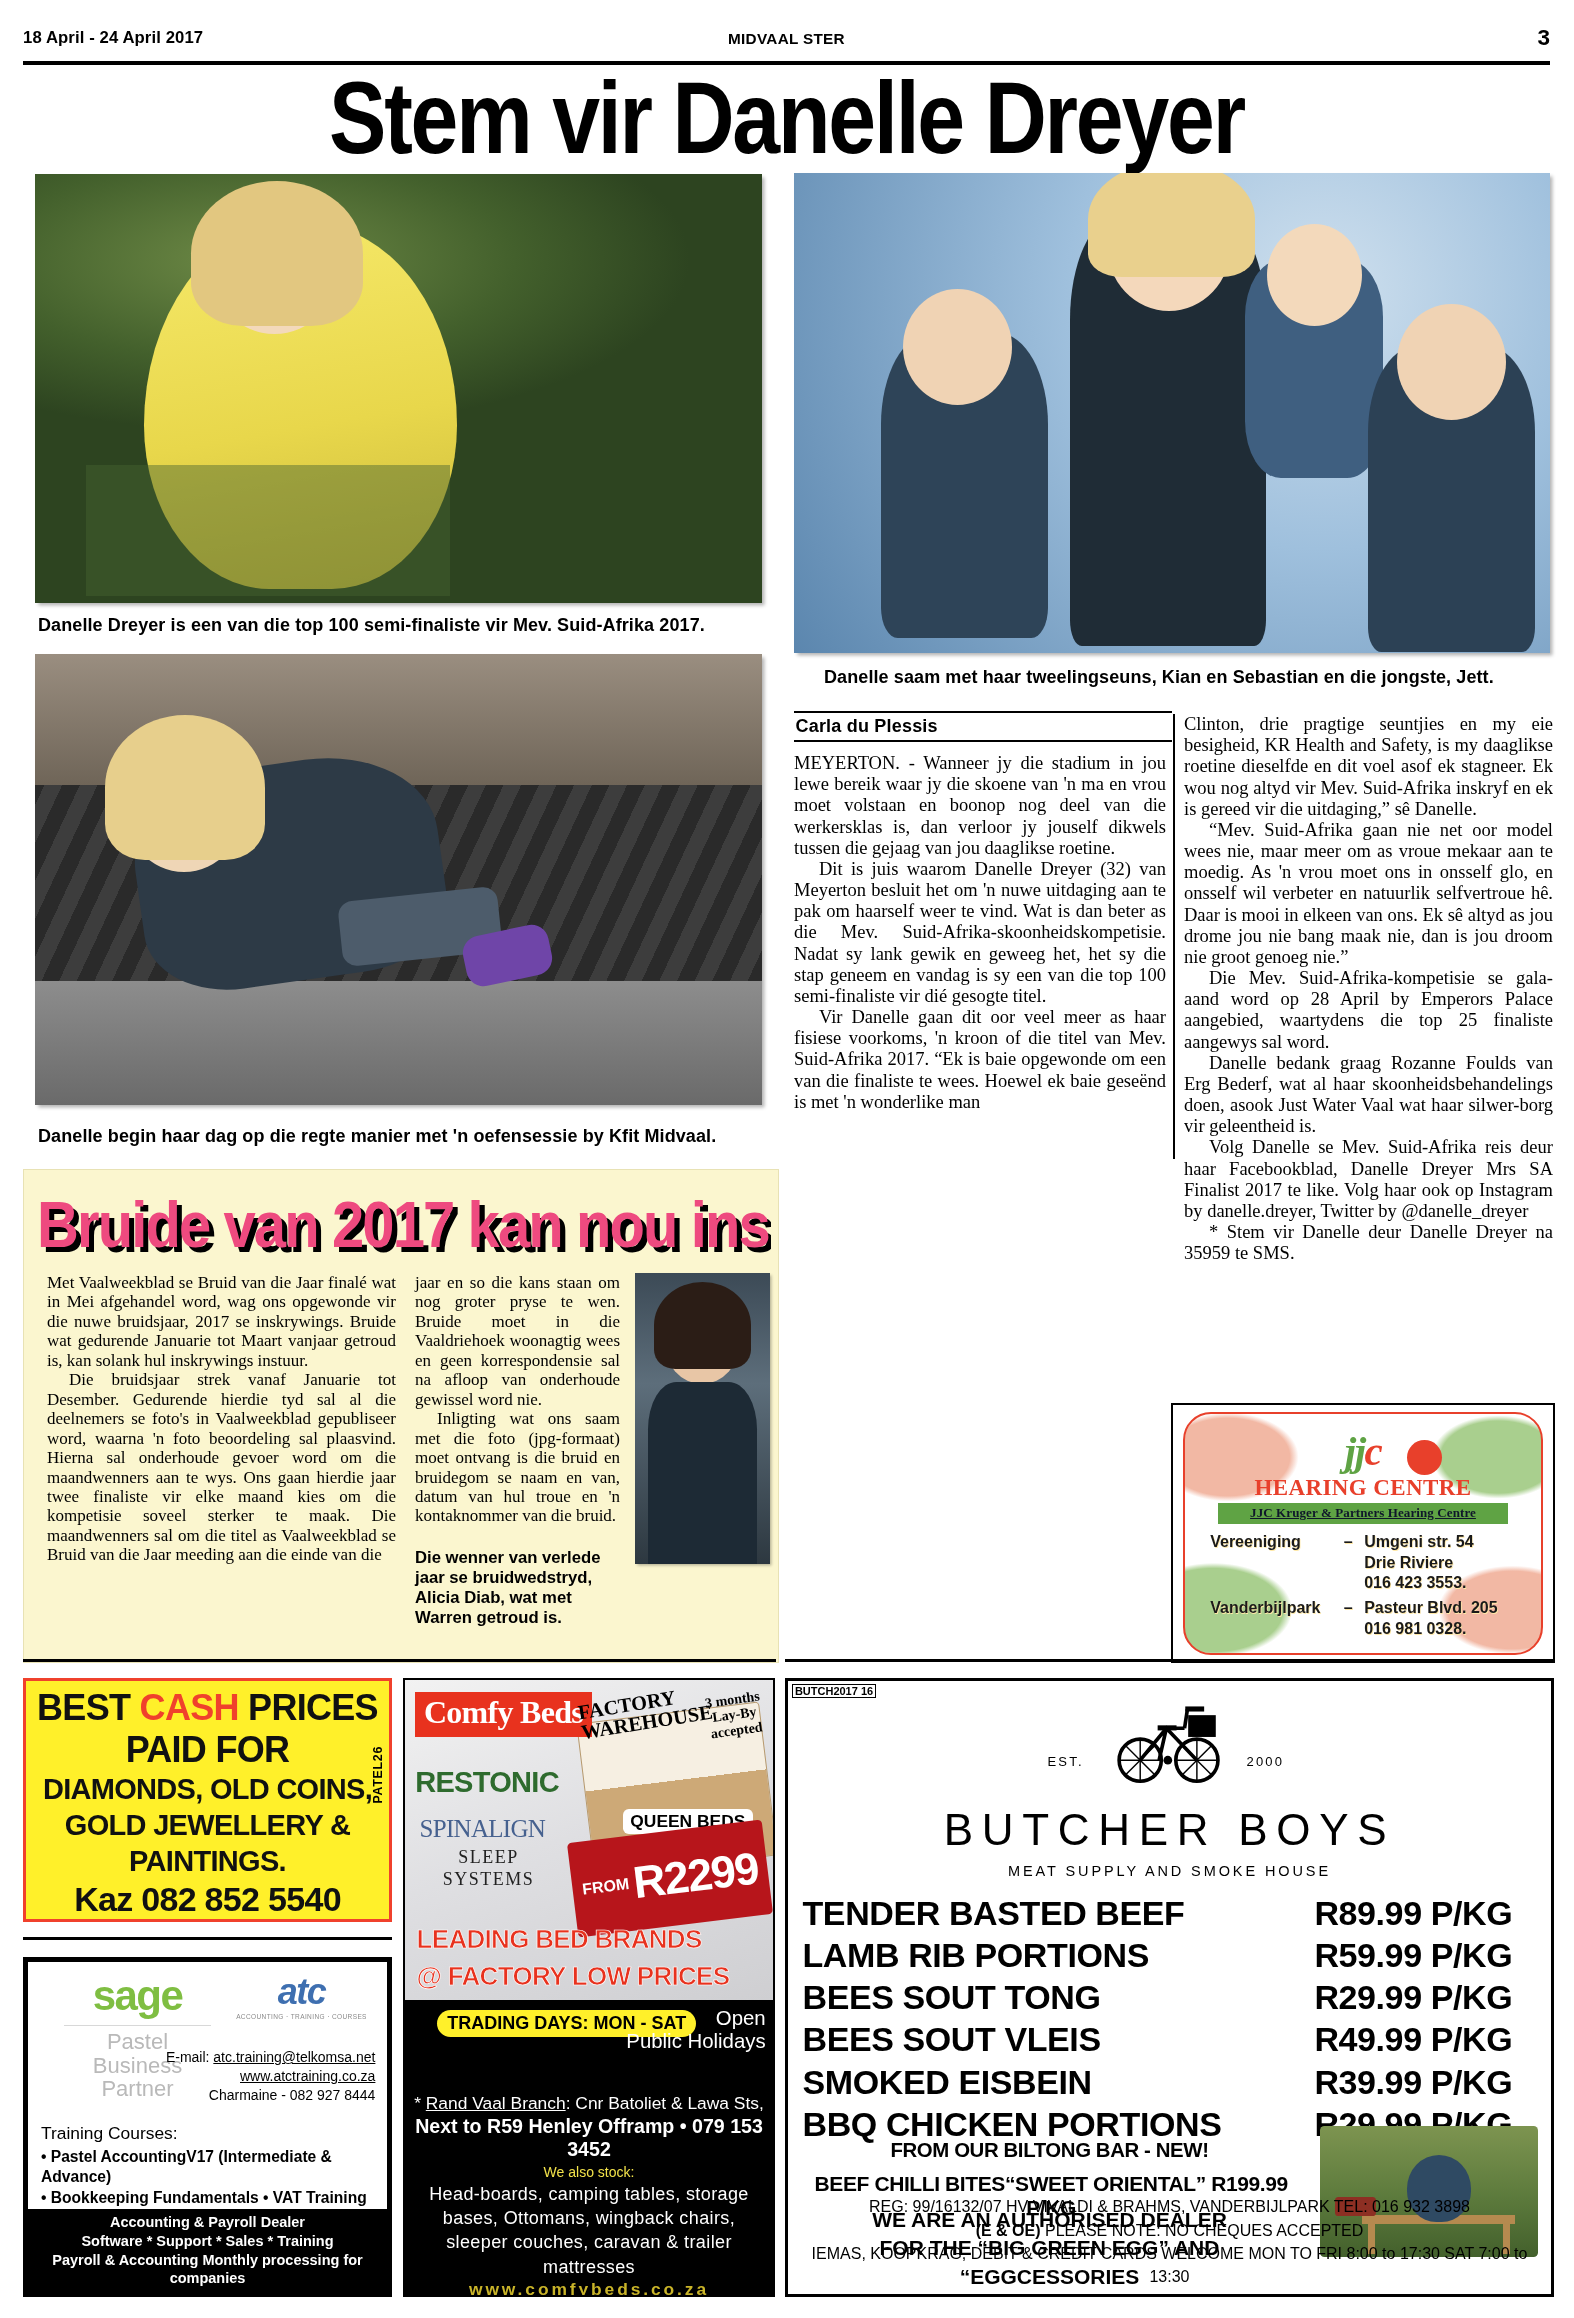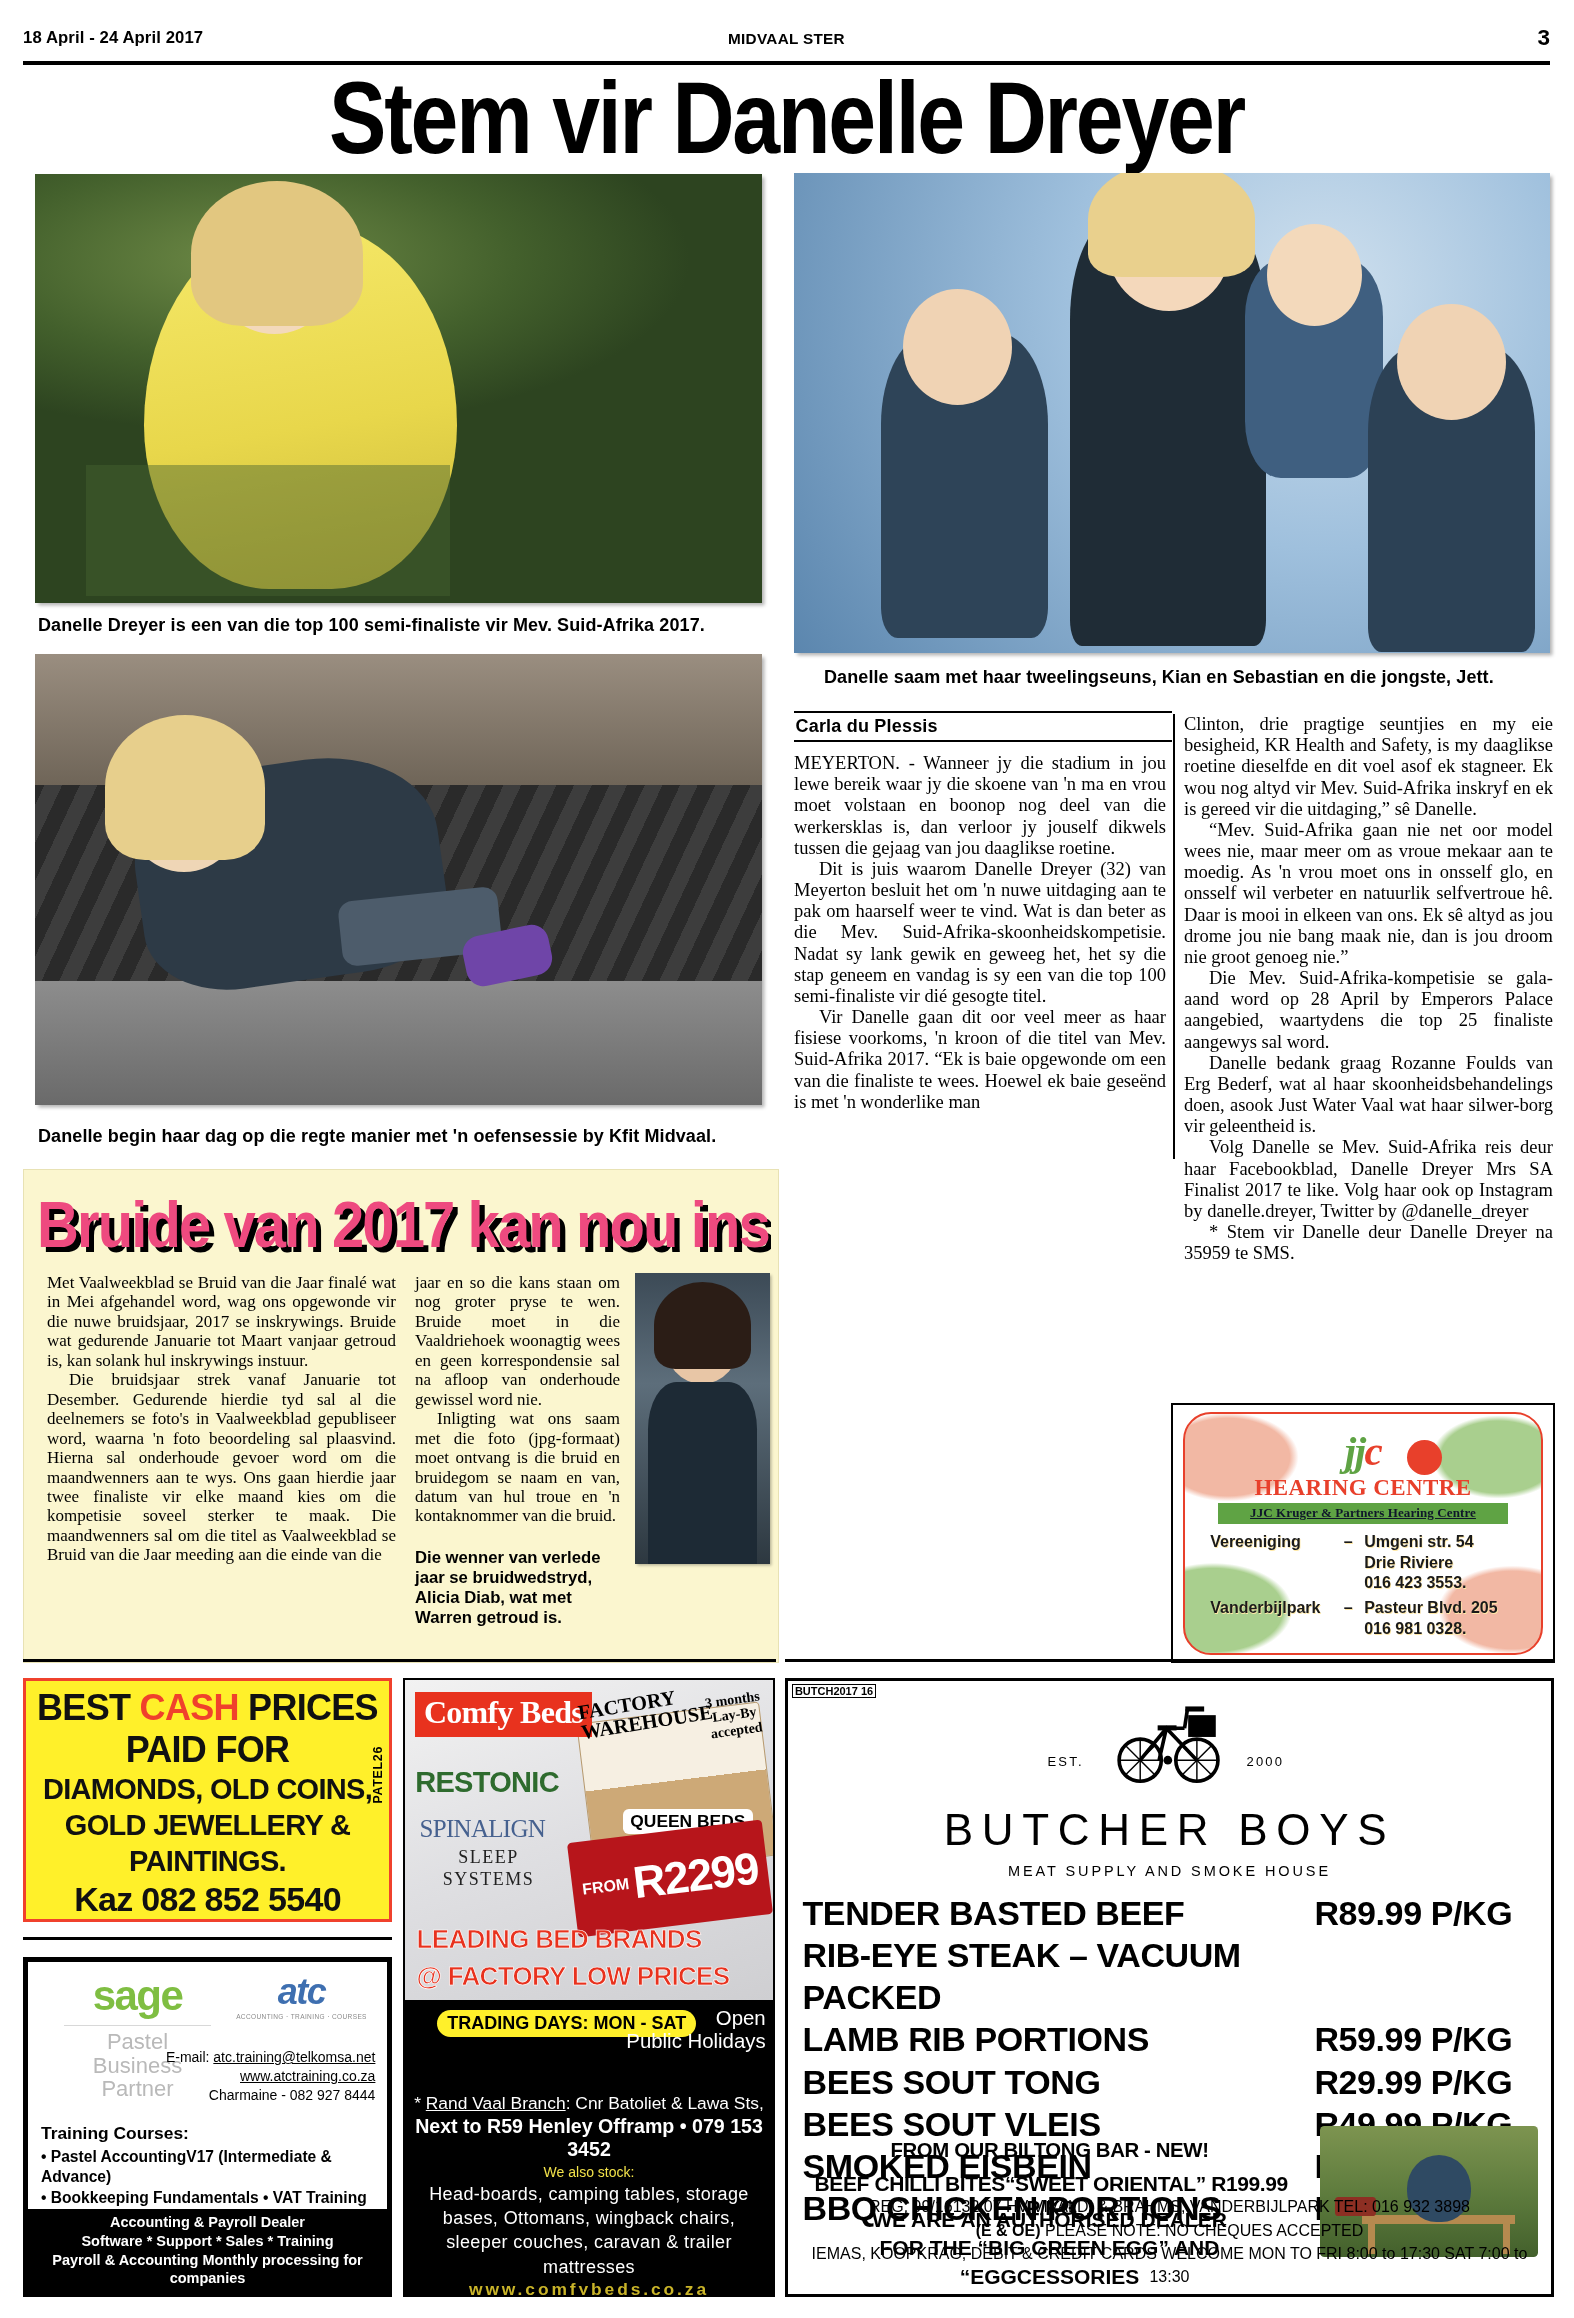--- a/index.html
+++ b/index.html
@@ -113,21 +113,21 @@
   .sage-logo{position:absolute;left:26px;top:10.2px;width:167px;text-align:center;}
   .sage-word{font-weight:bold;font-size:42px;color:#7FBE42;letter-spacing:-1.5px;font-family:"Liberation Sans",sans-serif;}
   .sage-div{height:1.5px;background:#d8d8d8;margin:4.4px 10.2px;}
   .sage-pastel{font-size:22px;color:#b9b9b9;line-height:1.05;}
   .atc{position:absolute;right:13px;top:8.7px;width:145px;text-align:center;}
   .atc-word{font-weight:bold;font-style:italic;font-size:36px;color:#3E6FB0;letter-spacing:-1.5px;}
   .atc-tag{font-size:6.5px;color:#8a8a8a;letter-spacing:0.4px;}
   .atc-lines{position:absolute;right:11.6px;top:86px;width:211px;text-align:right;font-size:14px;line-height:1.35;}
   .atc-lines .u{text-decoration:underline;}
   .sage-courses{position:absolute;left:13px;top:161px;right:10.2px;}
-  .sage-courses h4{margin:0 0 2.9px 0;font-size:17.4px;font-weight:bold;}
+  .sage-courses h4{margin:0 0 2.9px 0;font-size:17.4px;font-weight:normal;}
   .sage-courses div{font-size:15.6px;font-weight:bold;line-height:1.32;}
   .sage-foot{position:absolute;left:-0.7px;right:-0.7px;bottom:-0.7px;background:#000;color:#fff;text-align:center;
        font-size:14.5px;font-weight:bold;line-height:1.3;padding:4.4px 2.9px;}
 
   .comfy{left:403px;top:1678px;width:372px;height:619px;background:#fff;border:2.9px solid #000;overflow:hidden;}
   .comfy-photo{position:absolute;left:0;right:0;top:0;height:407px;
       background:linear-gradient(160deg,#f2f2f2 0%,#dfdfe2 40%,#c9c9cc 100%);}
   .comfy-logo{position:absolute;left:10.2px;top:11.6px;background:#E8321E;color:#fff;font-weight:bold;
       font-size:32px;padding:2.9px 8.7px 5.8px;font-family:"Liberation Serif",serif;letter-spacing:-0.7px;}
   .fw{position:absolute;left:174px;top:11.6px;font-weight:bold;font-size:20.4px;line-height:1.0;
@@ -417,24 +417,20 @@
     <div class="yr2000">2000</div>
     <div class="bb-name">BUTCHER BOYS</div>
     <div class="bb-sub">MEAT SUPPLY AND SMOKE HOUSE</div>
 
     <div class="plist">
       <div class="prow">
           <div class="nm">TENDER BASTED BEEF</div>
           <div class="pr">R89.99  P/KG</div>
         </div>
       <div class="prow">
-          <div class="nm">RIB-EYE STEAK – VACUUM PACKED</div>
-          <div class="pr"></div>
-        </div>
-      <div class="prow">
           <div class="nm">LAMB RIB  PORTIONS</div>
           <div class="pr">R59.99  P/KG</div>
         </div>
       <div class="prow">
           <div class="nm">BEES SOUT TONG</div>
           <div class="pr">R29.99  P/KG</div>
         </div>
       <div class="prow">
           <div class="nm">BEES SOUT VLEIS</div>
           <div class="pr">R49.99  P/KG</div>

